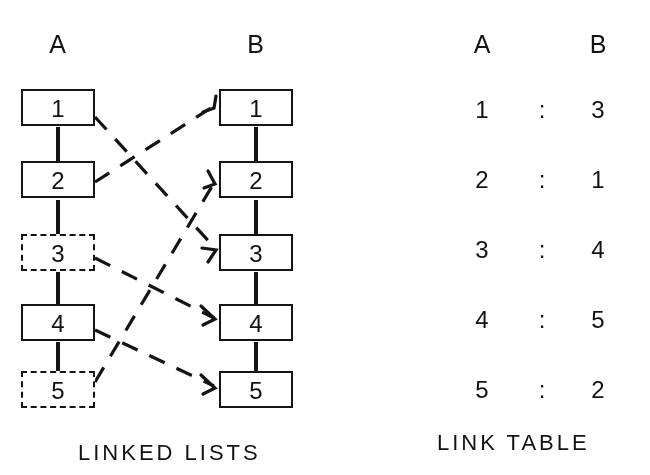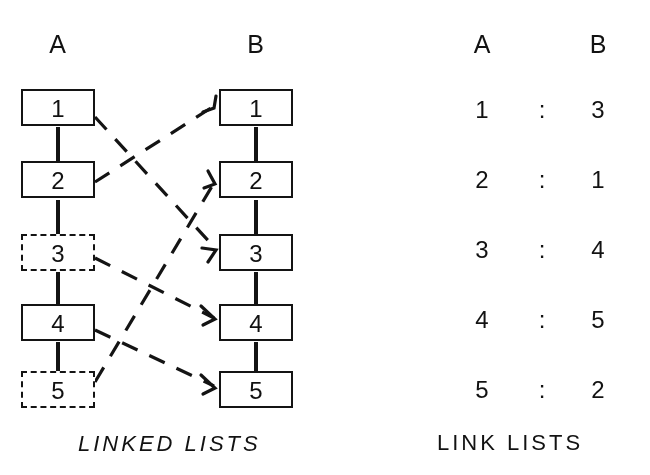--- a/index.html
+++ b/index.html
@@ -87,21 +87,21 @@
 <div class="node" style="left:219px;top:234px;">
   <span>3</span>
 </div>
 <div class="node" style="left:219px;top:304px;">
   <span>4</span>
 </div>
 <div class="node" style="left:219px;top:371px;">
   <span>5</span>
 </div>
 
-<div class="caption" style="left:78px;top:431px;font-style:italic;">LINKED LISTS</div>
+<div class="caption" style="left:78px;top:440px;">LINKED LISTS</div>
 
 <div class="thdr" style="left:462px;top:30px;">A</div>
 <div class="thdr" style="left:578px;top:30px;">B</div>
 
 <div class="tcell" style="left:462px;top:96px;">1</div>
 <div class="tcell" style="left:522px;top:96px;">:</div>
 <div class="tcell" style="left:578px;top:96px;">3</div>
 
 <div class="tcell" style="left:462px;top:166px;">2</div>
 <div class="tcell" style="left:522px;top:166px;">:</div>
@@ -112,13 +112,13 @@
 <div class="tcell" style="left:578px;top:236px;">4</div>
 
 <div class="tcell" style="left:462px;top:306px;">4</div>
 <div class="tcell" style="left:522px;top:306px;">:</div>
 <div class="tcell" style="left:578px;top:306px;">5</div>
 
 <div class="tcell" style="left:462px;top:376px;">5</div>
 <div class="tcell" style="left:522px;top:376px;">:</div>
 <div class="tcell" style="left:578px;top:376px;">2</div>
 
-<div class="caption" style="left:437px;top:430px;">LINK LISTS</div>
+<div class="caption" style="left:437px;top:430px;">LINK TABLE</div>
 
 </body></html>

